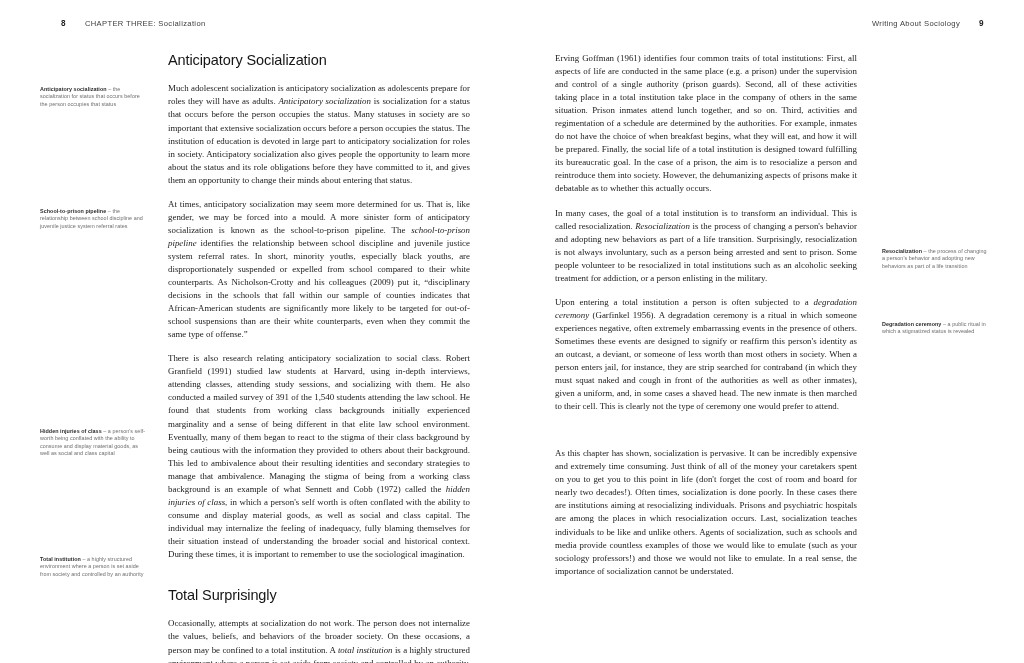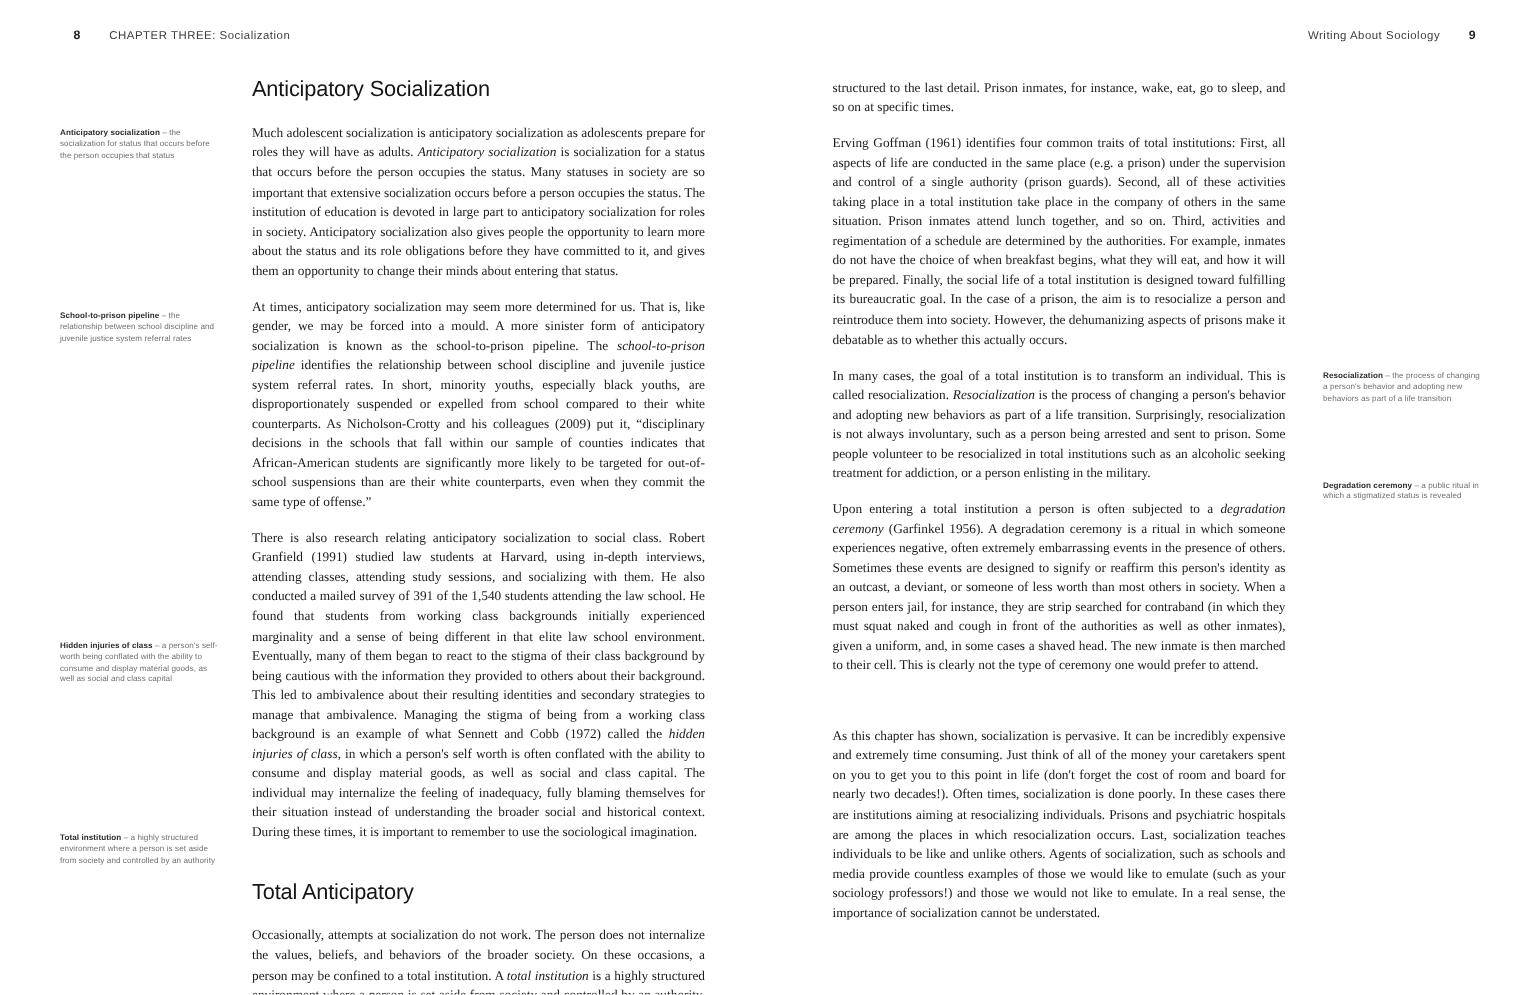--- a/index.html
+++ b/index.html
@@ -25,21 +25,21 @@
   
   .runhead {
     position: absolute;
     top: 19px;
     font-family: "Liberation Sans", sans-serif;
     font-size: 7.6px;
     letter-spacing: 0.35px;
     color: #3d3d3d;
     white-space: nowrap;
   }
-  .runhead-left  { left: 24px; padding-left: 25px; }
+  .runhead-left  { left: 36px; padding-left: 25px; }
   .runhead-right { right: 40px; text-align: right; }
   .folio {
     font-weight: bold;
     font-size: 8.2px;
     color: #1f1f1f;
   }
   .runhead-left .folio  { margin-right: 19px; }
   .runhead-right .folio { margin-left: 19px; }
 
   
@@ -133,37 +133,36 @@
 
     <div class="note note-left" style="top:556px;">
       <span class="term">Total institution</span><span> – a highly structured environment where a person is set aside from society and controlled by an authority</span>
     </div>
 
     <div class="textcol">
       <h2 class="section-head">Anticipatory Socialization</h2>
       <p class="body">Much adolescent socialization is anticipatory socialization as adolescents prepare for roles they will have as adults. <em>Anticipatory socialization</em> is socialization for a status that occurs before the person occupies the status. Many statuses in society are so important that extensive socialization occurs before a person occupies the status. The institution of education is devoted in large part to anticipatory socialization for roles in society. Anticipatory socialization also gives people the opportunity to learn more about the status and its role obligations before they have committed to it, and gives them an opportunity to change their minds about entering that status.</p>
       <p class="body gap-top">At times, anticipatory socialization may seem more determined for us. That is, like gender, we may be forced into a mould. A more sinister form of anticipatory socialization is known as the school-to-prison pipeline. The <em>school-to-prison pipeline</em> identifies the relationship between school discipline and juvenile justice system referral rates. In short, minority youths, especially black youths, are disproportionately suspended or expelled from school compared to their white counterparts. As Nicholson-Crotty and his colleagues (2009) put it, “disciplinary decisions in the schools that fall within our sample of counties indicates that African-American students are significantly more likely to be targeted for out-of-school suspensions than are their white counterparts, even when they commit the same type of offense.”</p>
       <p class="body gap-top">There is also research relating anticipatory socialization to social class. Robert Granfield (1991) studied law students at Harvard, using in-depth interviews, attending classes, attending study sessions, and socializing with them. He also conducted a mailed survey of 391 of the 1,540 students attending the law school. He found that students from working class backgrounds initially experienced marginality and a sense of being different in that elite law school environment. Eventually, many of them began to react to the stigma of their class background by being cautious with the information they provided to others about their background. This led to ambivalence about their resulting identities and secondary strategies to manage that ambivalence. Managing the stigma of being from a working class background is an example of what Sennett and Cobb (1972) called the <em>hidden injuries of class</em>, in which a person's self worth is often conflated with the ability to consume and display material goods, as well as social and class capital. The individual may internalize the feeling of inadequacy, fully blaming themselves for their situation instead of understanding the broader social and historical context. During these times, it is important to remember to use the sociological imagination.</p>
-      <h2 class="section-head spaced-above">Total Anticipatory</h2>
+      <h2 class="section-head spaced-above">Total Surprisingly</h2>
       <p class="body">Occasionally, attempts at socialization do not work. The person does not internalize the values, beliefs, and behaviors of the broader society. On these occasions, a person may be confined to a total institution. A <em>total institution</em> is a highly structured environment where a person is set aside from society and controlled by an authority. There are several examples of total institutions, including psychiatric hospitals, prisons, the military, and convents. The lives of those within a total institution are</p>
     </div>
   </div>
 
   <div class="page page-right">
 
     <div class="note note-right" style="top:248px;">
       <span class="term">Resocialization</span><span> – the process of changing a person's behavior and adopting new behaviors as part of a life transition</span>
     </div>
 
     <div class="note note-right" style="top:321px;">
       <span class="term">Degradation ceremony</span><span> – a public ritual in which a stigmatized status is revealed</span>
     </div>
 
     <div class="textcol">
-      <p class="body">structured to the last detail. Prison inmates, for instance, wake, eat, go to sleep, and so on at specific times.</p>
       <p class="body gap-top">Erving Goffman (1961) identifies four common traits of total institutions: First, all aspects of life are conducted in the same place (e.g. a prison) under the supervision and control of a single authority (prison guards). Second, all of these activities taking place in a total institution take place in the company of others in the same situation. Prison inmates attend lunch together, and so on. Third, activities and regimentation of a schedule are determined by the authorities. For example, inmates do not have the choice of when breakfast begins, what they will eat, and how it will be prepared. Finally, the social life of a total institution is designed toward fulfilling its bureaucratic goal. In the case of a prison, the aim is to resocialize a person and reintroduce them into society. However, the dehumanizing aspects of prisons make it debatable as to whether this actually occurs.</p>
       <p class="body gap-top">In many cases, the goal of a total institution is to transform an individual. This is called resocialization. <em>Resocialization</em> is the process of changing a person's behavior and adopting new behaviors as part of a life transition. Surprisingly, resocialization is not always involuntary, such as a person being arrested and sent to prison. Some people volunteer to be resocialized in total institutions such as an alcoholic seeking treatment for addiction, or a person enlisting in the military.</p>
       <p class="body gap-top">Upon entering a total institution a person is often subjected to a <em>degradation ceremony</em> (Garfinkel 1956). A degradation ceremony is a ritual in which someone experiences negative, often extremely embarrassing events in the presence of others. Sometimes these events are designed to signify or reaffirm this person's identity as an outcast, a deviant, or someone of less worth than most others in society. When a person enters jail, for instance, they are strip searched for contraband (in which they must squat naked and cough in front of the authorities as well as other inmates), given a uniform, and, in some cases a shaved head. The new inmate is then marched to their cell. This is clearly not the type of ceremony one would prefer to attend.</p>
       <p class="body" style="margin-top:34px;">As this chapter has shown, socialization is pervasive. It can be incredibly expensive and extremely time consuming. Just think of all of the money your caretakers spent on you to get you to this point in life (don't forget the cost of room and board for nearly two decades!). Often times, socialization is done poorly. In these cases there are institutions aiming at resocializing individuals. Prisons and psychiatric hospitals are among the places in which resocialization occurs. Last, socialization teaches individuals to be like and unlike others. Agents of socialization, such as schools and media provide countless examples of those we would like to emulate (such as your sociology professors!) and those we would not like to emulate. In a real sense, the importance of socialization cannot be understated.</p>
     </div>
   </div>
 
 </div>
 
 </body></html>

